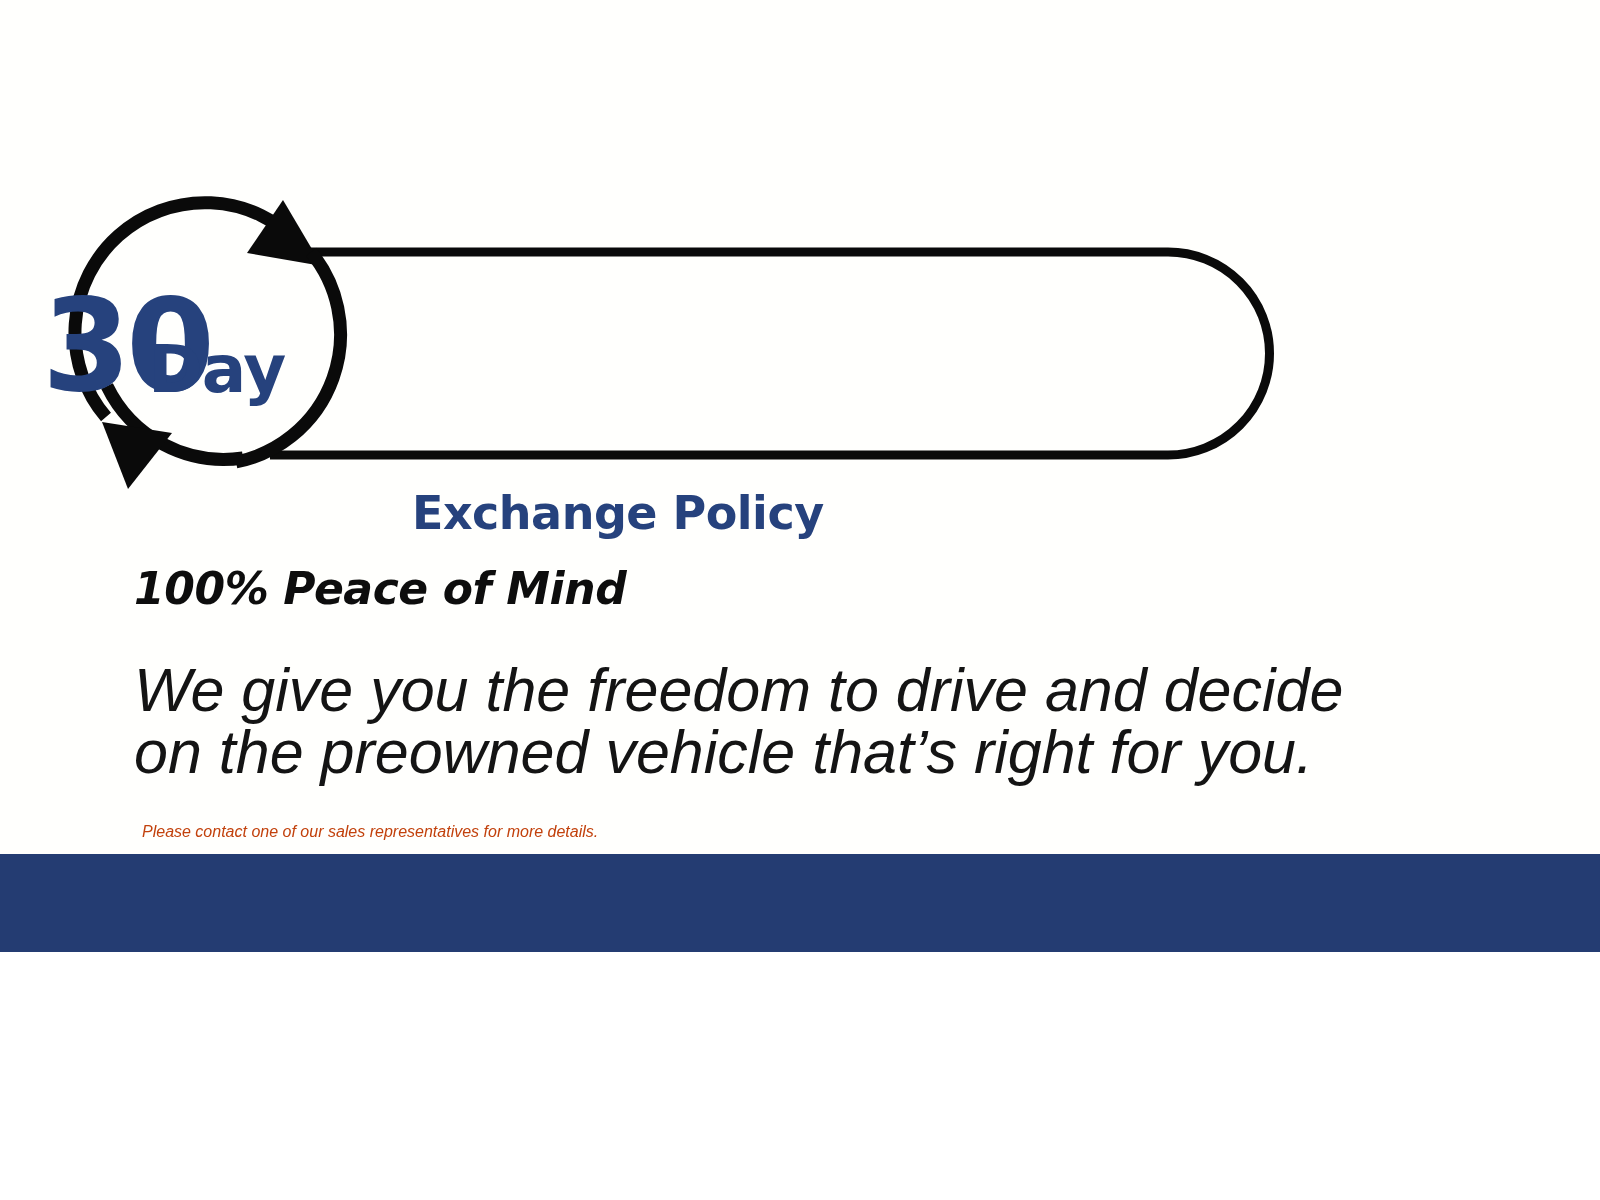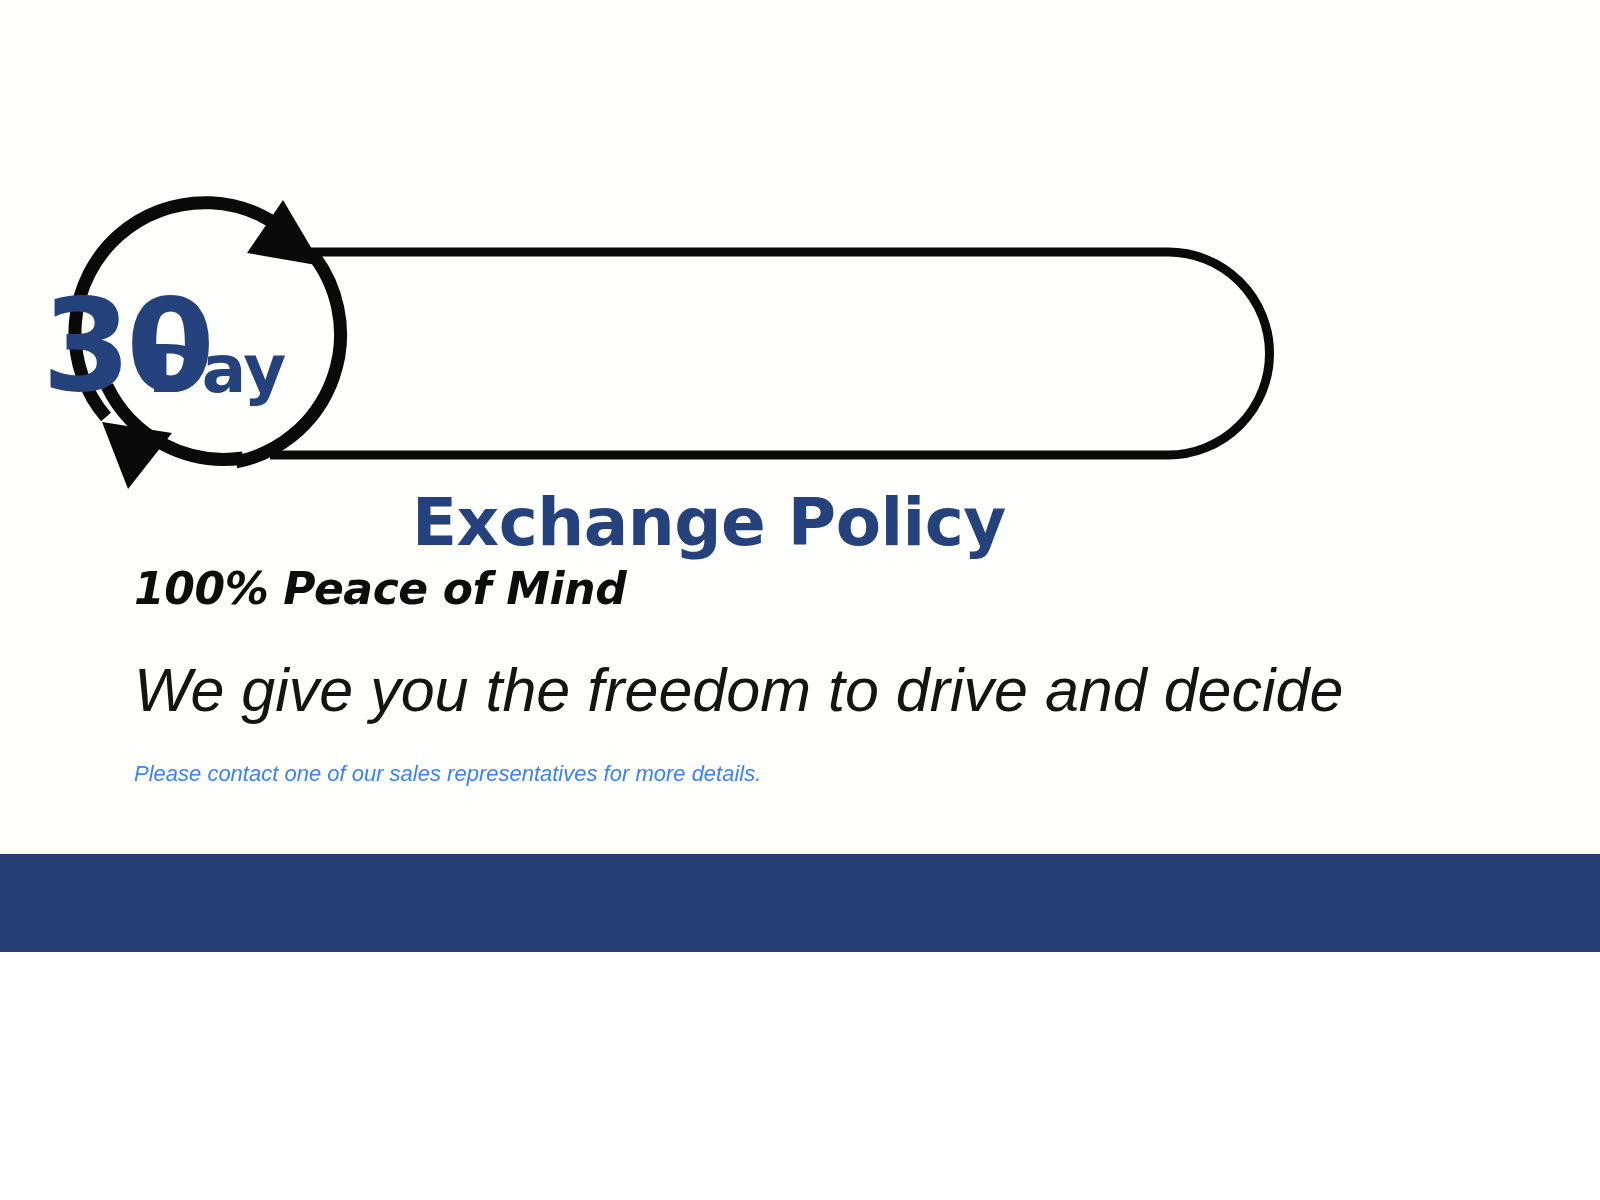--- a/index.html
+++ b/index.html
@@ -34,21 +34,21 @@
     left: 0;
     top: 0;
     width: 1320px;
     height: 310px;
   }
   .badge-title {
     position: absolute;
     left: 412px;
     top: 300px;
     font-family: "DejaVu Sans", sans-serif;
-    font-size: 66px;
+    font-size: 46px;
     font-weight: 700;
     letter-spacing: -0.5px;
     color: #26427D;
     line-height: 1;
     white-space: nowrap;
   }
 
   
   .copy {
     position: absolute;
@@ -74,24 +74,24 @@
     color: #141414;
     line-height: 62px;
     margin: 0;
   }
   .paragraph .pline {
     display: block;
     white-space: nowrap;
   }
   .fineprint {
     font-family: "Liberation Sans", sans-serif;
-    font-size: 22px;
+    font-size: 16px;
     font-weight: 400;
-    color: #3b82f6;
-    margin: 40px 0 0 0;
+    color: #c2410c;
+    margin: 40px 0 0 8px;
     white-space: nowrap;
   }
 
   
   .bottom-bar {
     position: absolute;
     left: 0;
     bottom: 0;
     width: 1600px;
     height: 98px;
@@ -131,20 +131,21 @@
 
     <div class="badge-title">Exchange Policy</div>
   </div>
 
   <div class="copy">
 
     <h2 class="headline">100% Peace of Mind</h2>
 
     <p class="paragraph">
       <span class="pline">We give you the freedom to drive and decide</span>
+      <span class="pline">on the preowned vehicle that’s right for you.</span>
     </p>
 
     <p class="fineprint">Please contact one of our sales representatives for more details.</p>
   </div>
 
   <div class="bottom-bar"></div>
 
 </div>
 
 </body></html>

